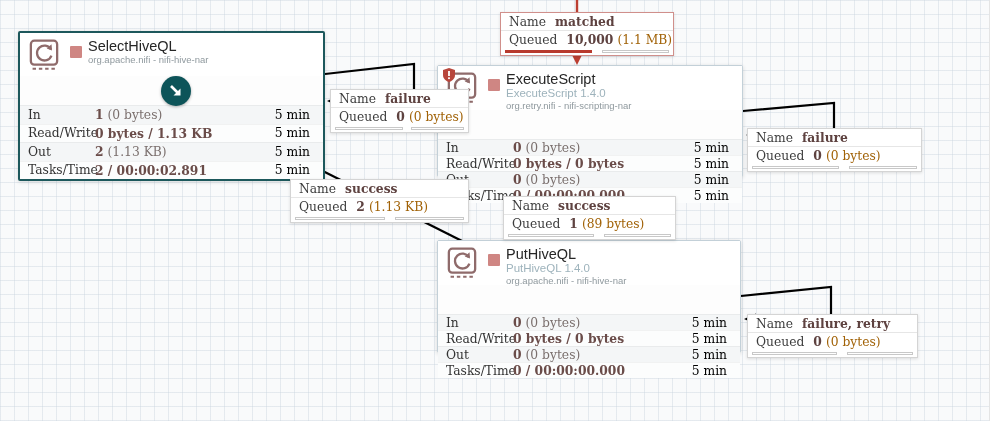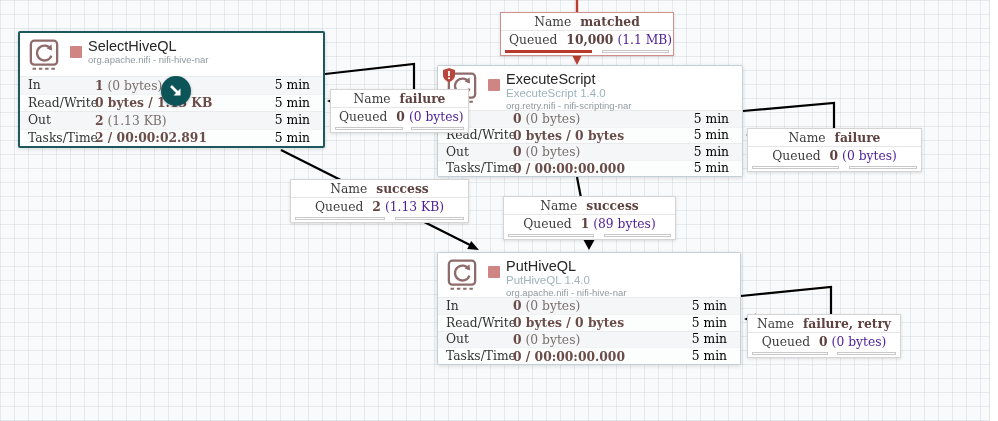--- a/index.html
+++ b/index.html
@@ -36,44 +36,44 @@
   .shield-badge { position:absolute; left:5px; top:2px; width:12px; height:14px; }
   .run-badge {
     position:absolute; left:50px; top:13px; width:12px; height:12px;
     background:#cf8683; border-radius:1px;
   }
   .proc-titles { margin-left:68px; padding-top:5px; }
   .proc-name { font-size:14.5px; font-weight:500; color:#262626; line-height:16px; }
   .proc-version { font-size:11.5px; color:#9eb3bc; line-height:13px; }
   .proc-bundle { font-size:9.5px; color:#8f999e; line-height:12px; }
 
-  .stats { flex:1; display:flex; flex-direction:column; font-family:"DejaVu Serif", serif; }
+  .stats { flex:1; display:flex; flex-direction:column; font-family:"DejaVu Serif", serif;margin-top:29px; }
   .stat-row {
     flex:1; display:flex; align-items:center;
     padding:0 13px 0 8px; font-size:12.3px; border-top:1px solid rgba(0,0,0,.045);
   }
   .stat-row:nth-child(odd) { background:#f4f6f7; }
   .stat-row:nth-child(even) { background:#fcfdfd; }
   .stat-label { width:67px; color:#333; flex:0 0 auto; }
   .stat-value { flex:1; color:#7a6f6d; white-space:nowrap; }
   .stat-value b { color:#6a4c49; font-weight:bold; margin-right:4px; }
   .stat-window { color:#000000; flex:0 0 auto; }
 
   
   .conn-label {
     position:absolute; background:#fff; border:1px solid #d4d4d4;
     box-shadow:0 1px 3px rgba(0,0,0,.12);
-    font-family:"DejaVu Serif", serif; font-size:12.3px;text-align:center;
+    font-family:"DejaVu Serif", serif; font-size:12.3px;
   }
   .conn-label.alert { border-color:#d08f8b; }
   .conn-row { height:18px; line-height:18px; padding:0 8px; white-space:nowrap; }
   .conn-row.name-row { border-bottom:1px solid #e6e6e6; }
   .conn-key { color:#3d3d3d; }
   .conn-val { color:#5e4240; font-weight:bold; margin-left:9px; }
-  .conn-size { color:#4c1d95; margin-left:4px; }
+  .conn-size { color:#a16207; margin-left:4px; }
   .conn-bars { display:flex; justify-content:space-between; padding:1px 4px 2px 4px; }
   .bar { height:3px; border:1px solid #c8c8c8; background:transparent; }
   .bar.b1 { width:53%; }
   .bar.b2 { width:41%; }
   .bar.filled { background:#b8392d; border-color:#b8392d; }
 
   
   .cursor-dot {
     position:absolute; left:161px; top:76px; width:30px; height:30px;
     background:#0d5459; border-radius:50%;
@@ -113,21 +113,21 @@
       <line x1="281" y1="150" x2="470" y2="245" stroke="#000" stroke-width="2.2"></line>
       <polygon points="479,250 467.2,249 471.2,241" fill="#000"></polygon>
     </g>
 
     <g>
       <line x1="577" y1="177" x2="589" y2="240" stroke="#000" stroke-width="2.2"></line>
       <polygon points="583,239 595,239 589,250" fill="#000"></polygon>
     </g>
   </svg>
 
-  <div class="processor selected" style="left:18px; top:31px; width:307px; height:117px;">
+  <div class="processor selected" style="left:18px; top:31px; width:307px; height:150px;">
     <div class="proc-header">
       <svg class="proc-icon" viewBox="0 0 26 28">
         <rect x="1.5" y="1.5" width="23" height="21" rx="3" fill="none" stroke="#8f6b6b" stroke-width="2"></rect>
         <path d="M19 9 A6.5 6.5 0 1 0 19.5 14.5" fill="none" stroke="#8f6b6b" stroke-width="2"></path>
         <polygon points="19.6,4.6 20,10 15.4,8.4" fill="#8f6b6b"></polygon>
         <path d="M3 26 h3 M8.5 26 h3 M14 26 h3 M19.5 26 h3" stroke="#8f6b6b" stroke-width="1.6"></path>
       </svg>
       <div class="run-badge"></div>
       <div class="proc-titles">
         <div class="proc-name">SelectHiveQL</div>
@@ -195,21 +195,21 @@
         <span class="stat-window">5 min</span>
       </div>
       <div class="stat-row">
         <span class="stat-label">Tasks/Time</span>
         <span class="stat-value"><b>0 / 00:00:00.000</b><span></span></span>
         <span class="stat-window">5 min</span>
       </div>
     </div>
   </div>
 
-  <div class="processor" style="left:437px; top:252px; width:304px; height:113px;">
+  <div class="processor" style="left:437px; top:240px; width:304px; height:113px;">
     <div class="proc-header">
       <svg class="proc-icon" viewBox="0 0 26 28">
         <rect x="1.5" y="1.5" width="23" height="21" rx="3" fill="none" stroke="#8f6b6b" stroke-width="2"></rect>
         <path d="M19 9 A6.5 6.5 0 1 0 19.5 14.5" fill="none" stroke="#8f6b6b" stroke-width="2"></path>
         <polygon points="19.6,4.6 20,10 15.4,8.4" fill="#8f6b6b"></polygon>
         <path d="M3 26 h3 M8.5 26 h3 M14 26 h3 M19.5 26 h3" stroke="#8f6b6b" stroke-width="1.6"></path>
       </svg>
       <div class="run-badge"></div>
       <div class="proc-titles">
         <div class="proc-name">PutHiveQL</div>
@@ -299,21 +299,21 @@
     </div>
     <div class="conn-row">
       <span class="conn-key">Queued</span><span class="conn-val">1</span><span class="conn-size">(89 bytes)</span>
     </div>
     <div class="conn-bars">
       <span class="bar b1"></span>
         <span class="bar b2"></span>
     </div>
   </div>
 
-  <div class="conn-label" style="left:747px; top:314px; width:154px;">
+  <div class="conn-label" style="left:747px; top:314px; width:171px;">
     <div class="conn-row name-row">
       <span class="conn-key">Name</span><span class="conn-val">failure, retry</span>
     </div>
     <div class="conn-row">
       <span class="conn-key">Queued</span><span class="conn-val">0</span><span class="conn-size">(0 bytes)</span>
     </div>
     <div class="conn-bars">
       <span class="bar b1"></span>
         <span class="bar b2"></span>
     </div>

